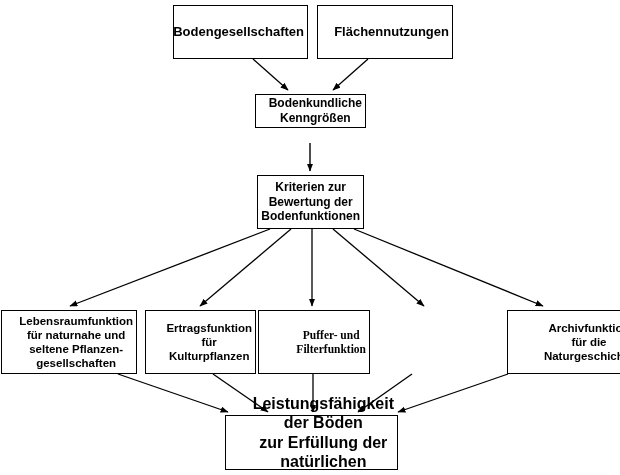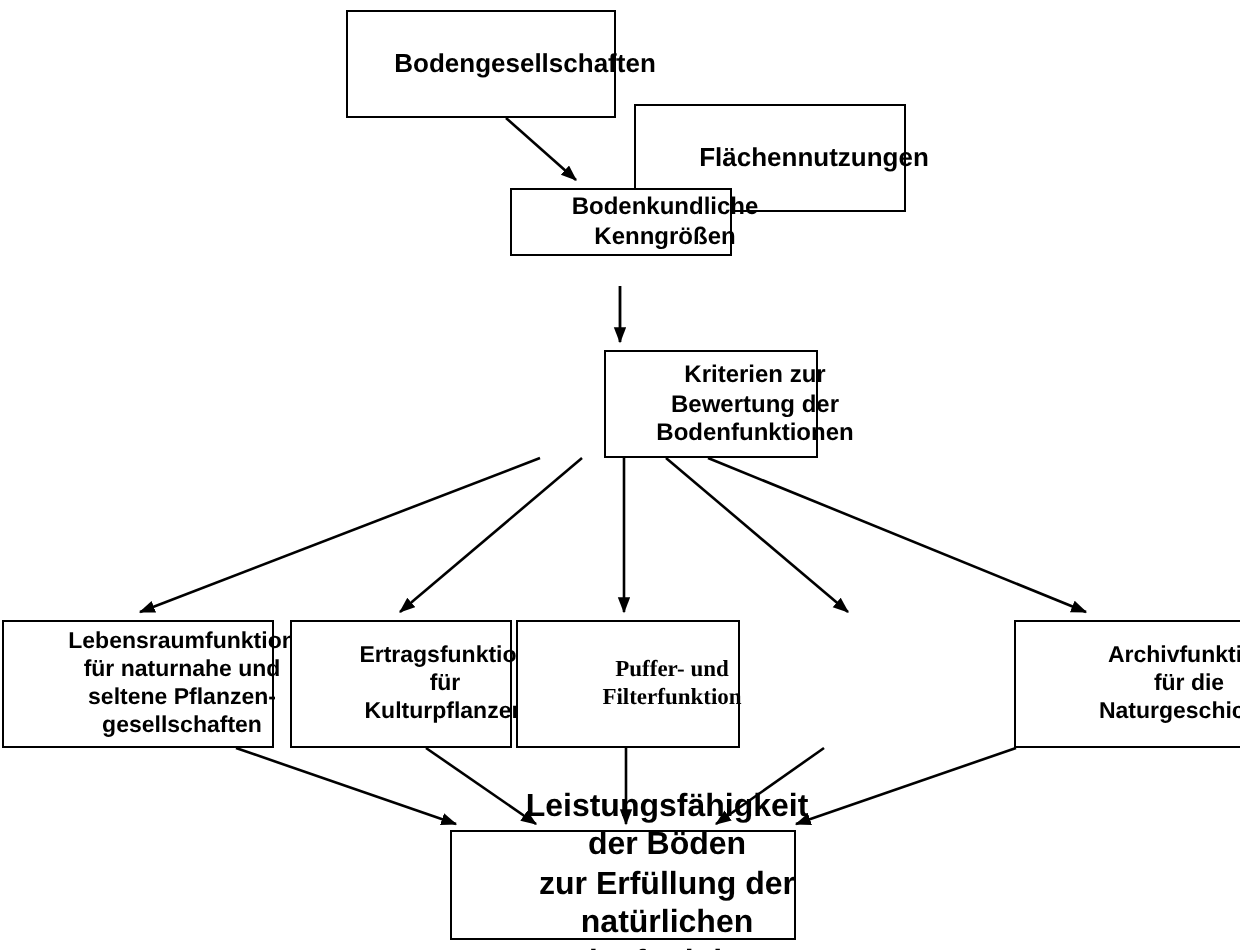--- a/index.html
+++ b/index.html
@@ -23,21 +23,21 @@
     height: 475px;
     pointer-events: none;
   }
   .node {
     position: absolute;
     box-sizing: border-box;
     border: 1px solid #000000;
     background: #ffffff;
     display: flex;
     align-items: center;
-    justify-content: center;
+    justify-content: flex-end;
     text-align: center;
     z-index: 2;
     padding-left: 44px;
   }
   .node-label {
     font-weight: bold;
     color: #000000;
     line-height: 1.22;
     white-space: pre-line;
     padding: 0 3px;
@@ -75,30 +75,30 @@
     <line x1="213" y1="374" x2="268" y2="412" stroke="#000000" stroke-width="1.3" marker-end="url(#ah)"></line>
     <line x1="313" y1="374" x2="313" y2="412" stroke="#000000" stroke-width="1.3" marker-end="url(#ah)"></line>
     <line x1="412" y1="374" x2="358" y2="412" stroke="#000000" stroke-width="1.3" marker-end="url(#ah)"></line>
     <line x1="508" y1="374" x2="398" y2="412" stroke="#000000" stroke-width="1.3" marker-end="url(#ah)"></line>
   </svg>
 
   <div class="node" style="left:173px; top:5px; width:135px; height:54px;">
     <span class="node-label lbl-13">Bodengesellschaften</span>
   </div>
 
-  <div class="node" style="left:317px; top:5px; width:136px; height:54px;margin-top:47px;">
+  <div class="node" style="left:317px; top:5px; width:136px; height:54px;">
     <span class="node-label lbl-13">Flächennutzungen</span>
   </div>
 
   <div class="node" style="left:255px; top:94px; width:111px; height:34px;">
     <span class="node-label lbl-12">Bodenkundliche
 Kenngrößen</span>
   </div>
 
-  <div class="node" style="left:257px; top:175px; width:107px; height:54px;margin-left:45px;">
+  <div class="node" style="left:257px; top:175px; width:107px; height:54px;">
     <span class="node-label lbl-12">Kriterien zur
 Bewertung der
 Bodenfunktionen</span>
   </div>
 
   <div class="node" style="left:1px; top:310px; width:136px; height:64px;">
     <span class="node-label lbl-11">Lebensraumfunktion
 für naturnahe und
 seltene Pflanzen-
 gesellschaften</span>

